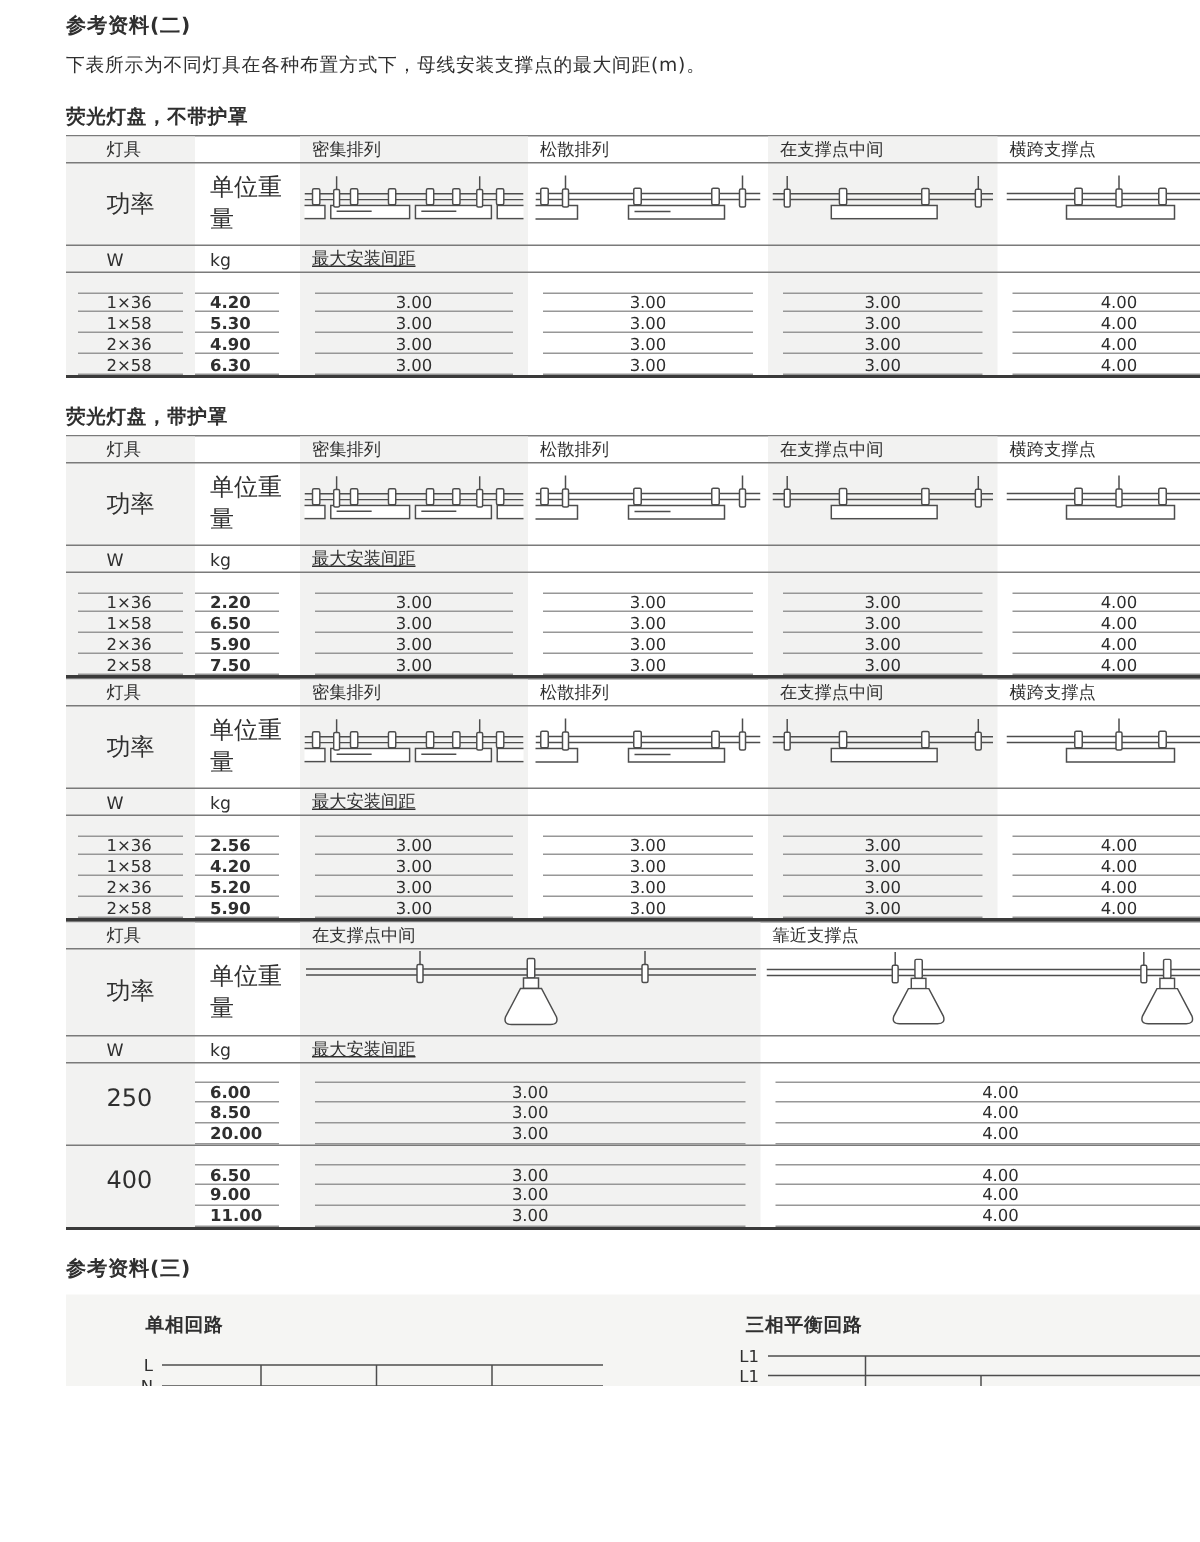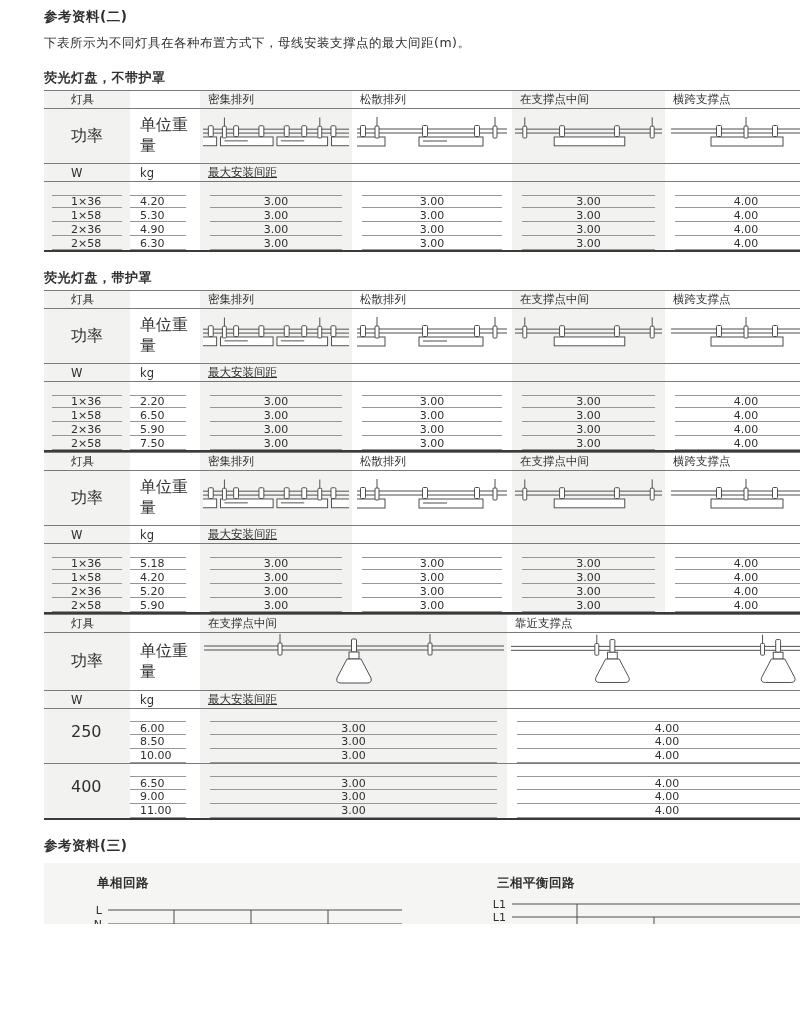--- a/index.html
+++ b/index.html
@@ -31,21 +31,21 @@
   .flex1{flex:1;text-decoration:underline;}
   .pl{padding-left:27px;}
   .p2{padding-left:10px;}
   .ph{padding-left:8px;}
   .dgc{display:flex;justify-content:center;align-items:center;}
   .sp{height:12px;}
   .dr{height:14px;font-size:11px;align-items:flex-end;}
   .u{border-bottom:1px solid #979797;flex:1;display:flex;align-items:center;line-height:1;}
   .dr .c1,.dr .c2,.dr .c3,.dr .c4,.dr .c5,.dr .c6,.gsub .c2,.gsub .mc3,.gsub .mc4{display:flex;}
   .dr .c1 .u{margin:0 8px;padding-left:19px;}
-  .dr .c2 .u,.gsub .c2 .u{margin-right:14px;padding-left:10px;}
+  .dr .c2 .u,.gsub .c2 .u{margin-right:14px;padding-left:10px;font-weight:bold;}
   .u.vc{margin:0 10px;justify-content:center;}
   .topline .u{border-top:1px solid #979797;}
   
   .grp{display:flex;position:relative;z-index:1;padding-top:12px;border-bottom:1px solid #7a7a7a;}
   .grp.last{border-bottom:none;}
   .gc1{width:86px;box-sizing:border-box;font-size:16px;padding-left:27px;padding-top:1px;}
   .gstack{display:flex;flex-direction:column;flex:1;justify-content:center;}
   .gsub{display:flex;height:14px;font-size:11px;}
 
   
@@ -461,21 +461,21 @@
       <div class="c1 pl">W</div>
       <div class="c2 p2">kg</div>
       <div class="flex1 ph">最大安装间距</div>
     </div>
     <div class="sp"></div>
     <div class="row dr topline">
       <div class="c1">
           <div class="u">1×36</div>
         </div>
       <div class="c2">
-          <div class="u">5.18</div>
+          <div class="u">2.56</div>
         </div>
       <div class="c3">
           <div class="u vc">3.00</div>
         </div>
       <div class="c4">
           <div class="u vc">3.00</div>
         </div>
       <div class="c5">
           <div class="u vc">3.00</div>
         </div>
@@ -593,21 +593,21 @@
             </div>
           <div class="mc3">
               <div class="u vc">3.00</div>
             </div>
           <div class="mc4">
               <div class="u vc">4.00</div>
             </div>
         </div>
         <div class="gsub">
           <div class="c2">
-              <div class="u">10.00</div>
+              <div class="u">20.00</div>
             </div>
           <div class="mc3">
               <div class="u vc">3.00</div>
             </div>
           <div class="mc4">
               <div class="u vc">4.00</div>
             </div>
         </div>
       </div>
     </div>

